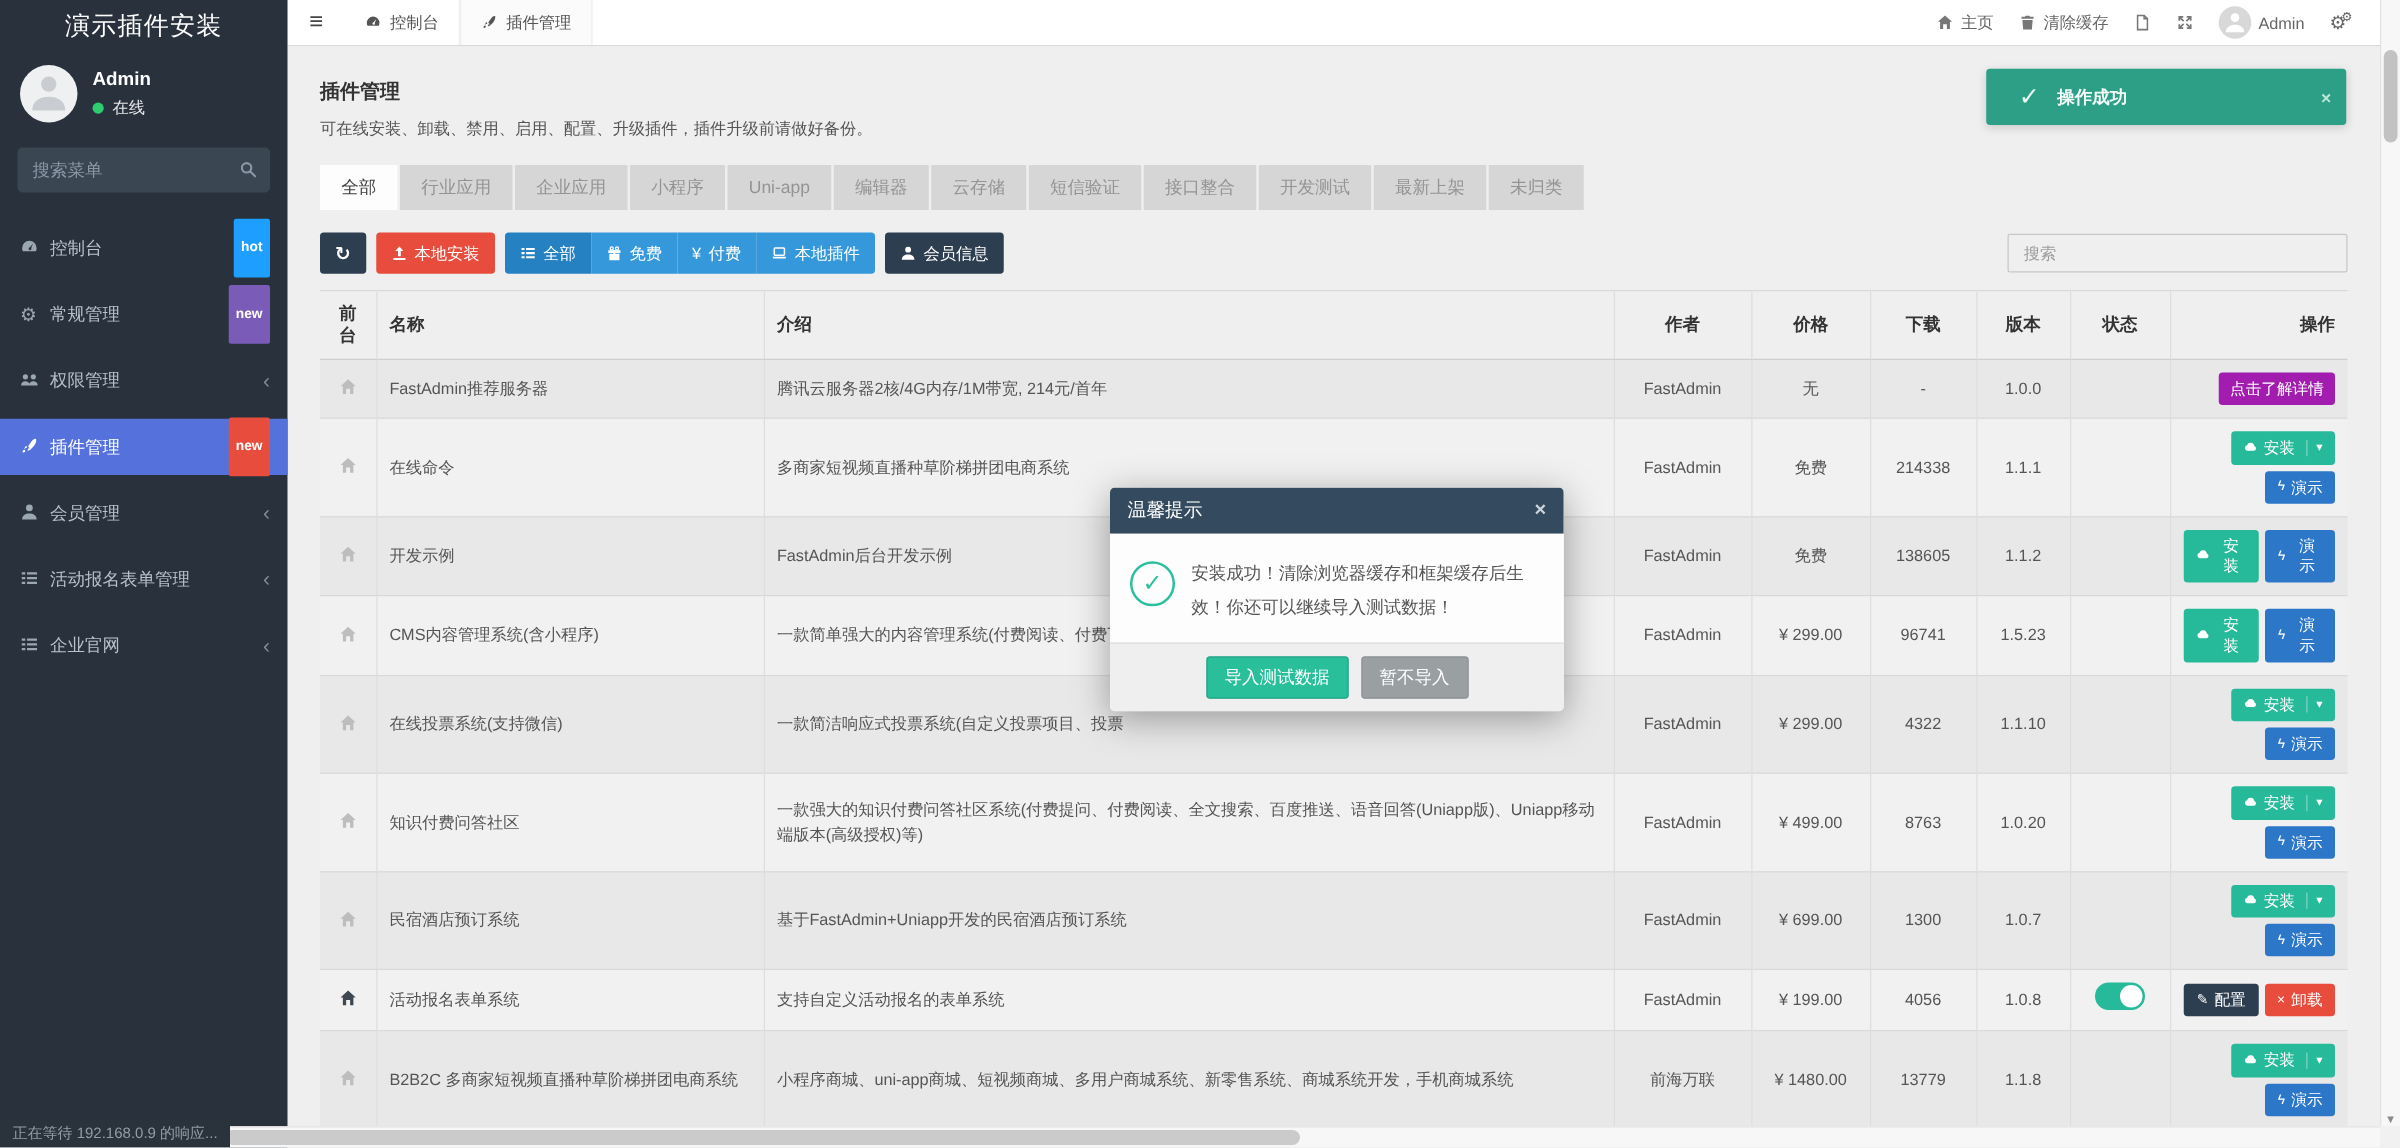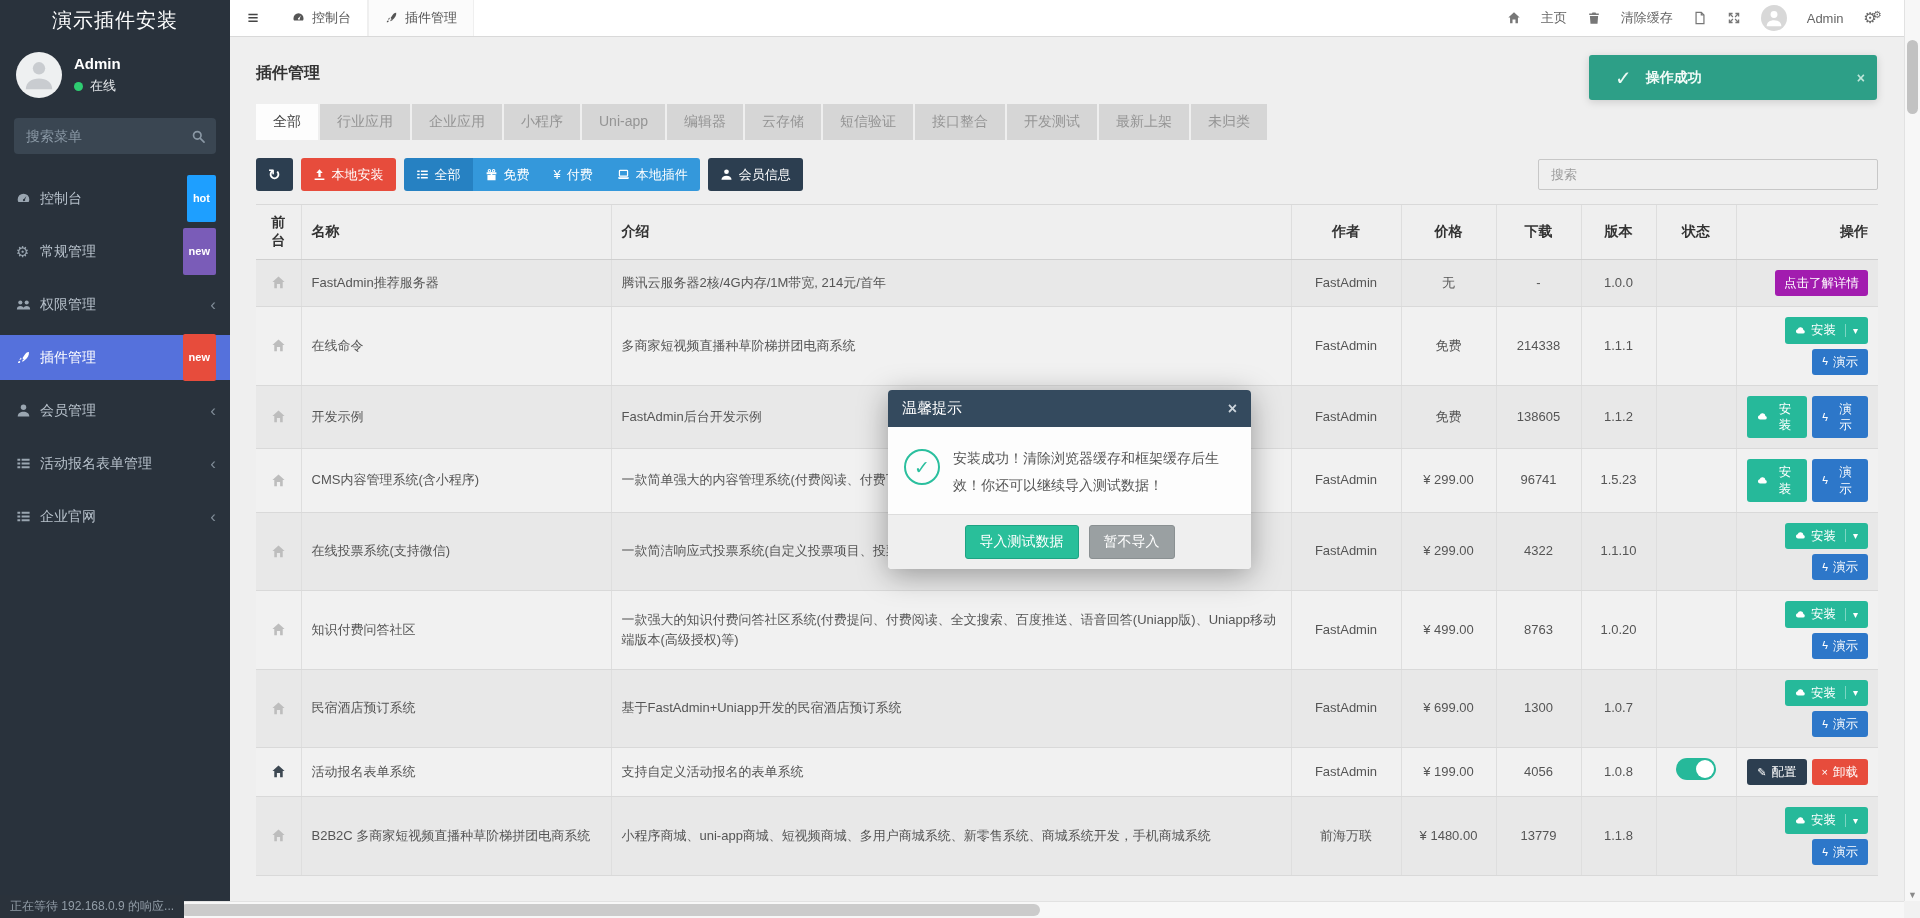--- a/index.html
+++ b/index.html
@@ -32,21 +32,21 @@
   .chev { color:#7f8b96; font-size:17px; line-height:1; }
   .menu li { margin-bottom:8px; }
 
   
   .topbar { position:absolute; left:230px; top:0; right:16px; height:37px; background:#fff; border-bottom:1px solid #d9d9d9; display:flex; align-items:stretch; z-index:4; }
   .burger { width:46px; display:flex; align-items:center; justify-content:center; color:#444; font-size:19px; cursor:pointer; }
   .nav-tab { display:flex; align-items:center; gap:7px; padding:0 16px; font-size:13px; color:#555; border-right:1px solid #efefef; cursor:pointer; }
   .nav-tab .ico { font-size:13px; color:#555; }
   .nav-tab.active { background:#fbfbfb; border-left:1px solid #efefef; }
   .top-right { margin-left:auto; display:flex; align-items:center; gap:20px; padding-right:22px; color:#666; font-size:13px; }
-  .top-item { display:flex; align-items:center; gap:20px; cursor:pointer; }
+  .top-item { display:flex; align-items:center; gap:6px; cursor:pointer; }
   .top-item .ico { font-size:14px; color:#777; }
   .avatar-sm { width:26px; height:26px; border-radius:50%; background:#d8d8d8; position:relative; overflow:hidden; }
   .avatar-sm .ico { position:absolute; left:50%; top:56%; transform:translate(-50%,-50%); color:#fff; font-size:19px; }
   .cogs { font-size:15px; color:#666; cursor:pointer; }
   .cogs .c2 { font-size:10px; margin-left:-4px; vertical-align:top; }
 
   
   .content { position:absolute; left:230px; top:37px; right:16px; bottom:17px; background:#efefef; padding:26px 26px 0; overflow:hidden; }
   .page-title { font-size:16px; font-weight:bold; color:#333; }
   .page-sub { font-size:13px; color:#555; margin-top:10px; }
@@ -57,21 +57,21 @@
   .btn { display:inline-flex; align-items:center; gap:6px; border:none; border-radius:3px; color:#fff; font-size:13px; font-family:inherit; padding:0 12px; height:33px; cursor:pointer; }
   .btn .ico { font-size:13px; }
   .btn-dark { background:#2c3e50; }
   .btn-red { background:#e74c3c; margin-left:8px; }
   .fgroup { display:flex; margin-left:8px; }
   .fgroup .btn { border-radius:0; background:#3498db; }
   .fgroup .btn:first-child { border-radius:3px 0 0 3px; }
   .fgroup .btn:last-child { border-radius:0 3px 3px 0; }
   .fgroup .btn.pressed { background:#2681c2; }
   .btn-member { margin-left:8px;justify-content:space-between; }
-  .tb-search { margin-left:auto; width:340px; height:31px; border:1px solid #c7c7c7; border-radius:2px; background:transparent; padding:0 12px; font-size:13px; color:#555; font-family:inherit; }
+  .tb-search { margin-left:auto; width:272px; height:31px; border:1px solid #c7c7c7; border-radius:2px; background:transparent; padding:0 12px; font-size:13px; color:#555; font-family:inherit; }
   .tb-search::placeholder { color:#9b9b9b; }
 
   
   table.plugins { width:100%; border-collapse:collapse; table-layout:fixed; margin-top:13px; }
   .plugins th { font-size:14px; color:#333; font-weight:bold; padding:9px 10px; border-top:1px solid #d9d9d9; border-bottom:1px solid #cfcfcf; text-align:center; }
   .plugins th.al { text-align:left; } .plugins th.ar { text-align:right; }
   .plugins td { font-size:13px; color:#555; padding:10px 10px; border-bottom:1px solid #d9d9d9; text-align:center; vertical-align:middle; line-height:1.55; }
   .plugins td.al { text-align:left; } .plugins td.ar { text-align:right; }
   .plugins th + th, .plugins td + td { border-left:1px solid #dedede; }
   .plugins tbody tr:nth-child(odd)  { background:#e8e8e8; }
@@ -258,20 +258,21 @@
   </header>
 
   <main class="content">
     <div class="toast">
       <span class="tcheck">✓</span>
       <span class="tmsg">操作成功</span>
       <span class="tclose">×</span>
     </div>
 
     <div class="page-title">插件管理</div>
+    <div class="page-sub">可在线安装、卸载、禁用、启用、配置、升级插件，插件升级前请做好备份。</div>
 
     <div class="cat-tabs" id="cat-tabs">
         <div class="cat-tab active">全部</div>
         <div class="cat-tab">行业应用</div>
         <div class="cat-tab">企业应用</div>
         <div class="cat-tab">小程序</div>
         <div class="cat-tab">Uni-app</div>
         <div class="cat-tab">编辑器</div>
         <div class="cat-tab">云存储</div>
         <div class="cat-tab">短信验证</div>

